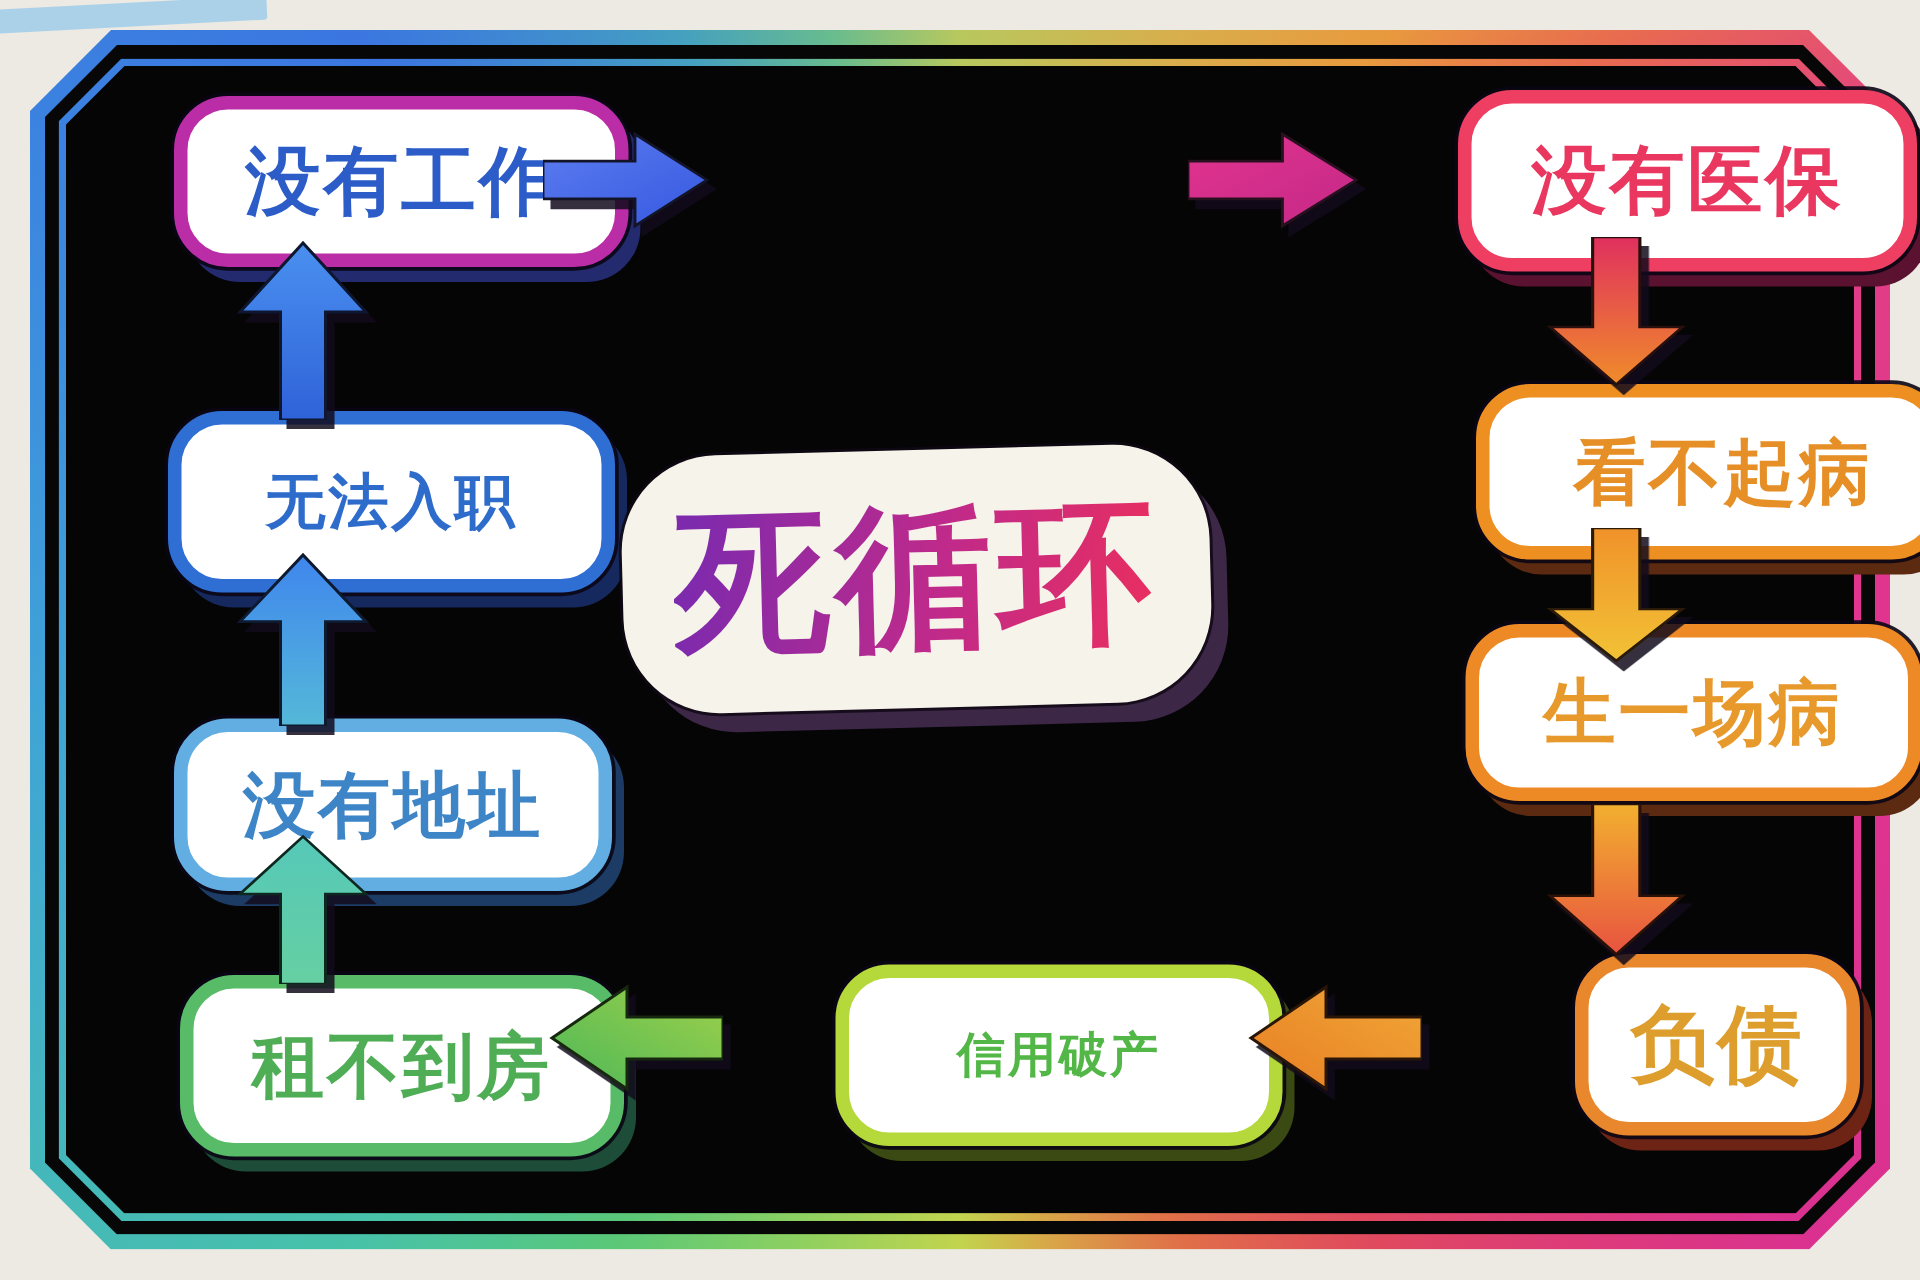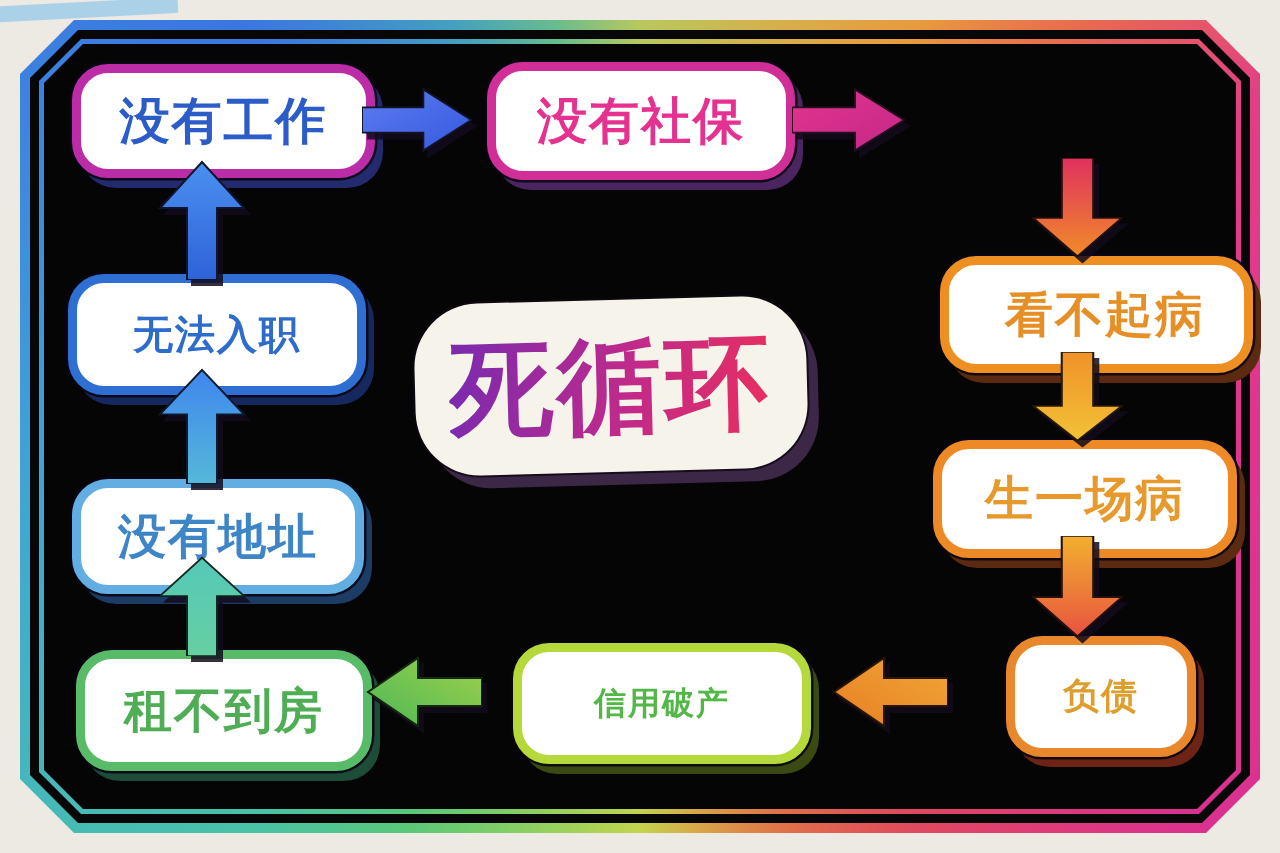--- a/index.html
+++ b/index.html
@@ -29,21 +29,21 @@
   .frame-l4{position:absolute;inset:44px;background:#050505;
     clip-path:polygon(39px 0,calc(100% - 39px) 0,100% 39px,100% calc(100% - 39px),calc(100% - 39px) 100%,39px 100%,0 calc(100% - 39px),0 39px);}
 
   .tape{position:absolute;left:-12px;top:2px;width:190px;height:16px;
     background:rgba(150,200,235,.75);transform:rotate(-3deg);border-radius:2px;}
 
   
   .node{
     position:absolute;display:flex;align-items:center;justify-content:center;
     background:#ffffff;border-radius:36px;
-    font-weight:900;letter-spacing:2px;text-align:center;white-space:nowrap;
+    font-weight:900;letter-spacing:2px;text-align:center;white-space:nowrap;margin-left:44px;
   }
   .node span{display:block;}
   .n1 {border:9px solid #bb2da6;color:#2b5cc8;box-shadow:0 0 0 2.5px rgba(10,5,20,.9),8px 10px 0 #232a6e;}
   .n2 {border:9px solid #cf2f97;color:#e5318f;box-shadow:0 0 0 2.5px rgba(10,5,20,.9),8px 10px 0 #4a2560;}
   .n3 {border:9px solid #ee3f63;color:#e9375f;box-shadow:0 0 0 2.5px rgba(10,5,20,.9),8px 10px 0 #5a1230;}
   .n4 {border:9px solid #ee8f22;color:#e78f27;box-shadow:0 0 0 2.5px rgba(10,5,20,.9),8px 10px 0 #5c2a10;padding-left:17px;}
   .n5 {border:9px solid #ee8a26;color:#e8992c;box-shadow:0 0 0 2.5px rgba(10,5,20,.9),8px 10px 0 #5c2a10;}
   .n6 {border:9px solid #e8872b;color:#dd9e2e;box-shadow:0 0 0 2.5px rgba(10,5,20,.9),8px 10px 0 #6e2414;}
   .n7 {border:9px solid #b5d83a;color:#53b747;box-shadow:0 0 0 2.5px rgba(10,5,20,.9),8px 10px 0 #3a4a12;}
   .n8 {border:9px solid #58bb68;color:#4ead55;box-shadow:0 0 0 2.5px rgba(10,5,20,.9),8px 10px 0 #1d4d38;}
@@ -75,31 +75,31 @@
 
   <div class="frame-l1 rainbow"></div>
   <div class="frame-l2"></div>
   <div class="frame-l3 rainbow"></div>
   <div class="frame-l4"></div>
   <div class="tape"></div>
 
   <div class="node n1" style="left:72px;top:64px;width:285px;height:96px;font-size:50px;">
     <span>没有工作</span>
   </div>
-  <div class="node n2" style="left:487px;top:62px;width:290px;height:100px;font-size:50px;">
-    <span>没有社保</span>
+  <div class="node n3" style="left:928px;top:60px;width:288px;height:103px;font-size:50px;">
+    <span>没有医保</span>
   </div>
 
   <div class="node n4" style="left:940px;top:256px;width:278px;height:99px;font-size:48px;">
     <span>看不起病</span>
   </div>
-  <div class="node n5" style="left:933px;top:440px;width:286px;height:100px;font-size:48px;font-family:Liberation Serif, serif;">
+  <div class="node n5" style="left:933px;top:416px;width:286px;height:100px;font-size:48px;font-family:Liberation Serif, serif;">
     <span>生一场病</span>
   </div>
-  <div class="node n6" style="left:1006px;top:636px;width:172px;height:103px;font-size:36px;">
+  <div class="node n6" style="left:1006px;top:636px;width:172px;height:103px;font-size:56px;">
     <span>负债</span>
   </div>
 
   <div class="node n7" style="left:513px;top:643px;width:280px;height:103px;font-size:32px;">
     <span>信用破产</span>
   </div>
   <div class="node n9" style="left:72px;top:479px;width:274px;height:97px;font-size:48px;">
     <span>没有地址</span>
   </div>
 

